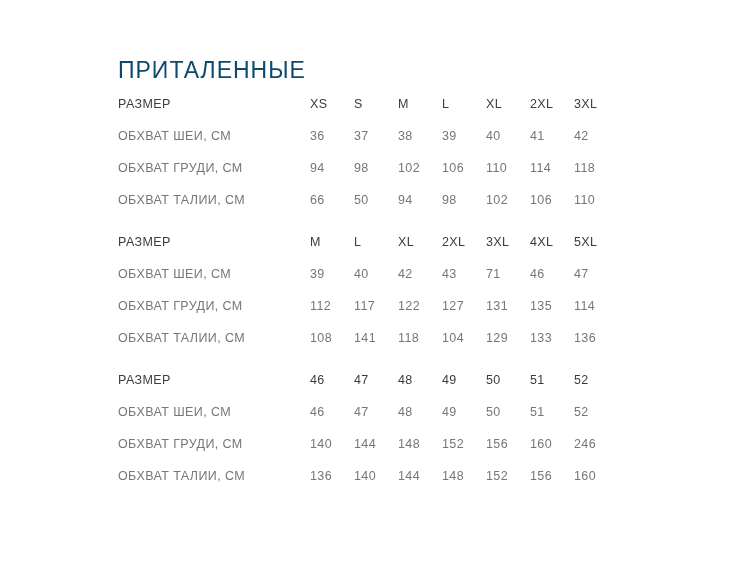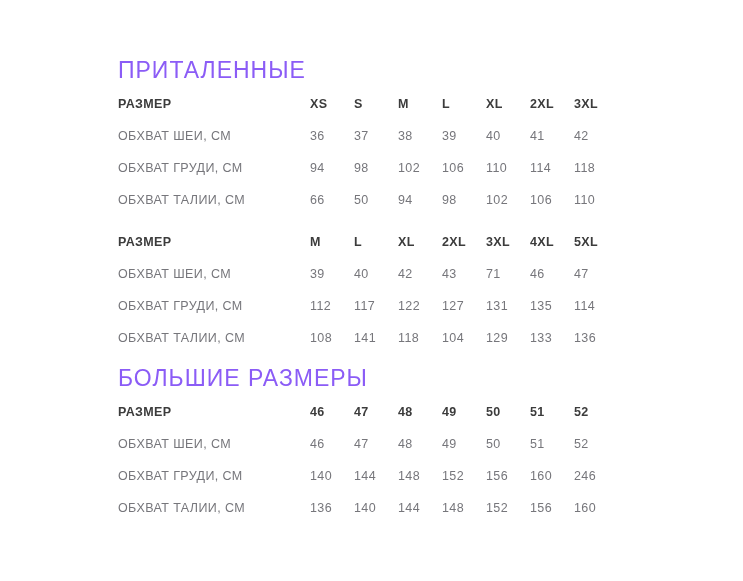--- a/index.html
+++ b/index.html
@@ -13,39 +13,39 @@
   .content {
     padding: 56px 0 0 118px;
   }
   .size-table { margin: 0 0 10px 0; }
   .table-title {
     margin: 0;
     font-size: 23px;
     line-height: 28px;
     font-weight: 400;
     letter-spacing: 1px;
-    color: #8b5cf6;
+    color: #0c4a6e;
   }
   .row {
     display: flex;
     align-items: center;
     height: 32px;
   }
   .header-row { margin-top: 4px; }
   .data-row:first-of-type { margin-top: 8px; }
   .cell {
     width: 44px;
     flex: 0 0 auto;
     font-size: 12.5px;
     letter-spacing: 0.4px;
     white-space: nowrap;
   }
   .cell.label { width: 192px; }
   .header-row .cell {
-    font-weight: 700;
+    font-weight: 400;
     color: #3c3c3c;
   }
   .data-row .cell {
     font-weight: 400;
     color: #76767b;
   }
 </style>
 </head>
 <body>
 
@@ -132,21 +132,20 @@
       <div class="cell">141</div>
       <div class="cell">118</div>
       <div class="cell">104</div>
       <div class="cell">129</div>
       <div class="cell">133</div>
       <div class="cell">136</div>
     </div>
   </section>
 
   <section class="size-table">
-    <h2 class="table-title">БОЛЬШИЕ РАЗМЕРЫ</h2>
     <div class="row header-row">
       <div class="cell label">РАЗМЕР</div>
       <div class="cell">46</div>
       <div class="cell">47</div>
       <div class="cell">48</div>
       <div class="cell">49</div>
       <div class="cell">50</div>
       <div class="cell">51</div>
       <div class="cell">52</div>
     </div>

